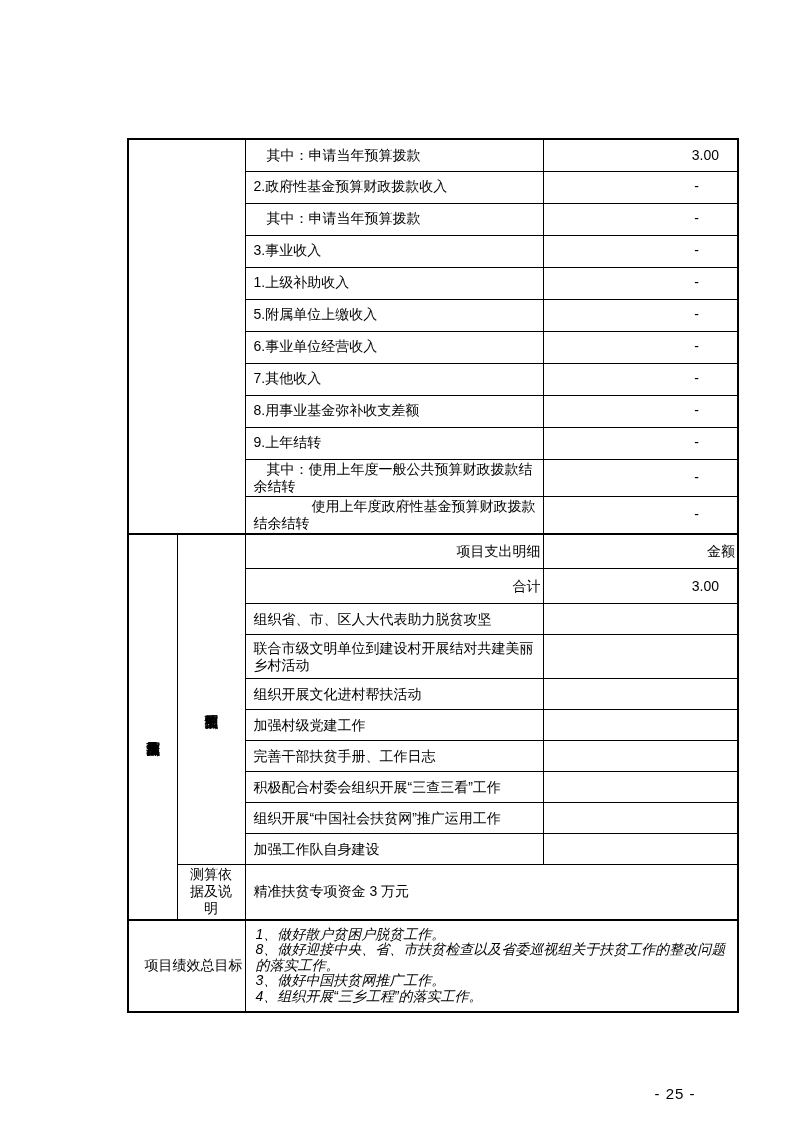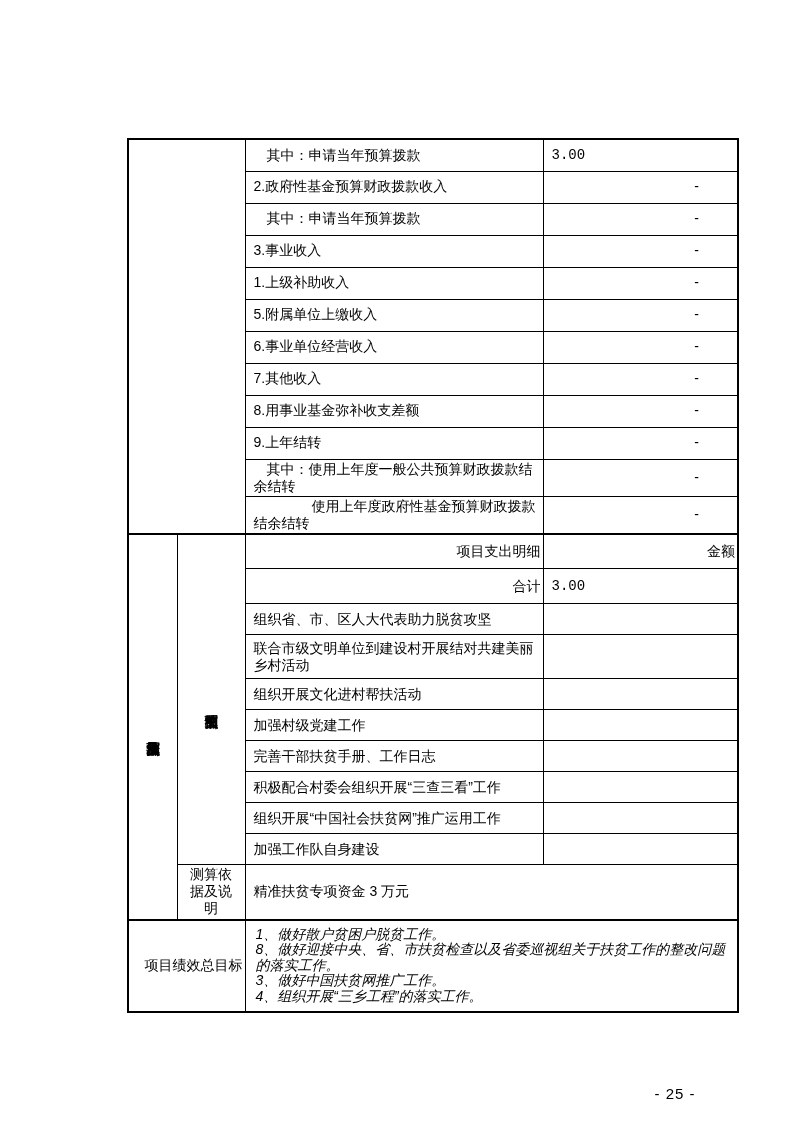--- a/index.html
+++ b/index.html
@@ -39,21 +39,21 @@
   .h36 { height: 36px; }
   .h31 { height: 31px; }
   .h44 { height: 44px; }
   .h37 { height: 37px; }
   .h92 { height: 92px; }
 
   td.lbl   { text-align: left; }
   td.ind1  { text-indent: 13px; }
   td.ind2  { text-indent: 58px; }
   td.ctr   { text-align: right; padding: 1px 2px; }
-  td.num   { text-align: left; padding-right: 18px; font-family: Liberation Mono, monospace; }
+  td.num   { text-align: right; padding-right: 18px; font-family: Liberation Sans, sans-serif; }
   td.dash  { text-align: right; padding-right: 38px; }
   td.blank { padding: 0; }
   td.empty-merged { padding: 0; }
 
   td.vcell {
     text-align: center;
     padding: 0;
     font-family: "Liberation Serif", serif;
   }
   .vtext {

